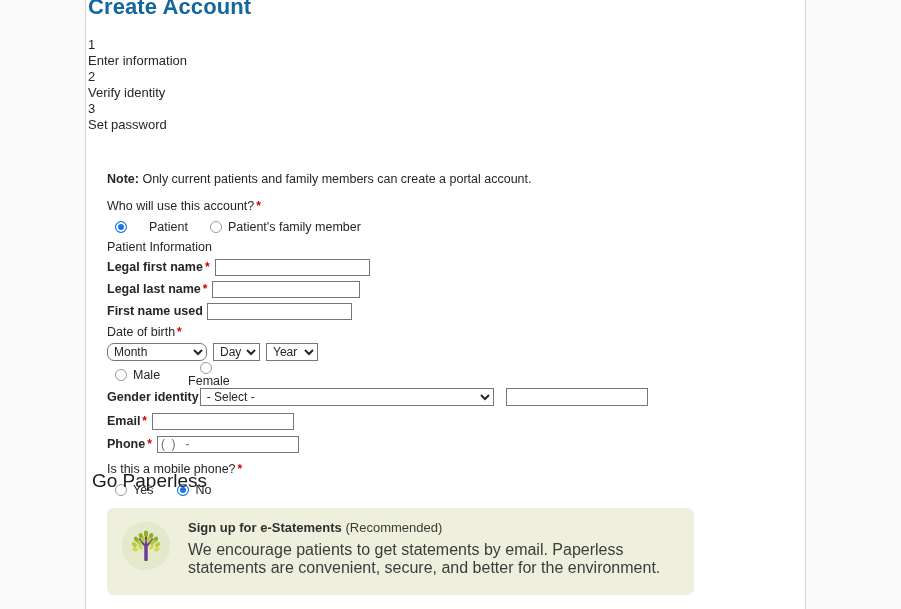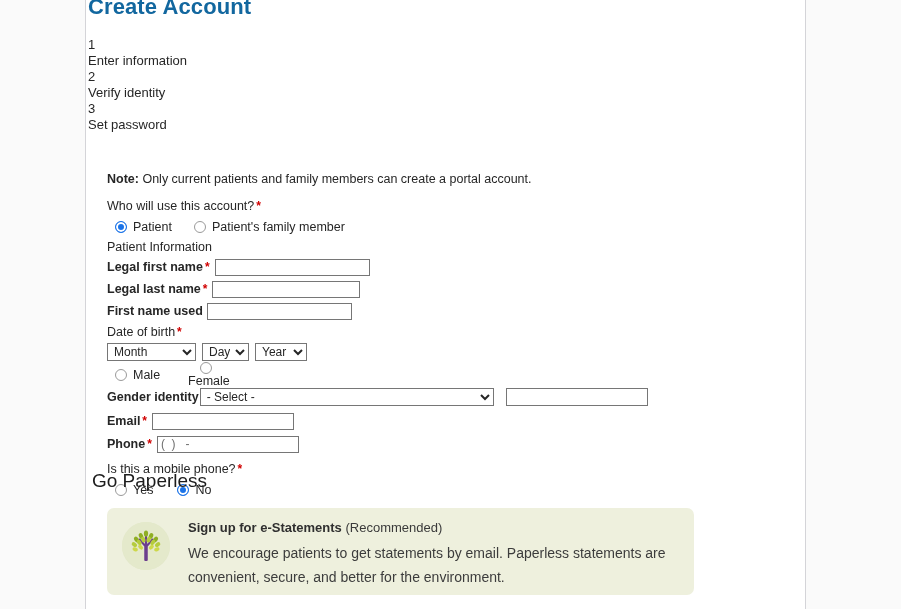--- a/index.html
+++ b/index.html
@@ -220,23 +220,23 @@
   }
   .panel-text { margin-left: 18px; }
   .panel-title {
     font-size: 13px;
     color: #3a3a3a;
     margin-bottom: 6px;
     white-space: nowrap;
   }
   .panel-title b { font-weight: bold; color: #2f2f2f; }
   .panel-body {
-    font-size: 14px;
+    font-size: 16px;
     color: #3c3c3c;
-    line-height: 24px;
+    line-height: 18px;
     max-width: 480px;
   }
 </style>
 </head>
 <body>
 
 <div id="page">
 
   <div class="left-gutter"></div>
   <div class="right-gutter"></div>
@@ -258,21 +258,21 @@
 
       <div class="note-line">
         <b>Note:</b><span> Only current patients and family members can create a portal account.</span>
       </div>
 
       <div class="q-label">
         <span>Who will use this account?</span><span class="req">*</span>
       </div>
 
       <div class="radio-row">
-        <label class="radio-opt" style="margin-left:8px;">
+        <label class="radio-opt" style="margin-left:8px;gap:16px;">
           <span class="radio checked"></span>
           <span class="rlabel">Patient</span>
         </label>
         <label class="radio-opt" style="margin-left:22px;">
           <span class="radio"></span>
           <span class="rlabel">Patient's family member</span>
         </label>
       </div>
 
       <div class="section-label">Patient Information</div>
@@ -292,21 +292,21 @@
       <div class="field-row">
         <span class="field-label">First name used</span>
         <input class="txt" type="text" style="width: 145px; margin-left: 4px;" value="">
       </div>
 
       <div class="q-label" style="margin-top:4px;">
         <span>Date of birth</span><span class="req">*</span>
       </div>
 
       <div class="dob-row">
-        <select class="sel" style="width:89px;">
+        <select class="sel" style="width:100px;border-radius:7px;">
           <option>Month</option>
         </select>
         <select class="sel" style="width:47px;">
           <option>Day</option>
         </select>
         <select class="sel" style="width:52px;">
           <option>Year</option>
         </select>
       </div>
 

